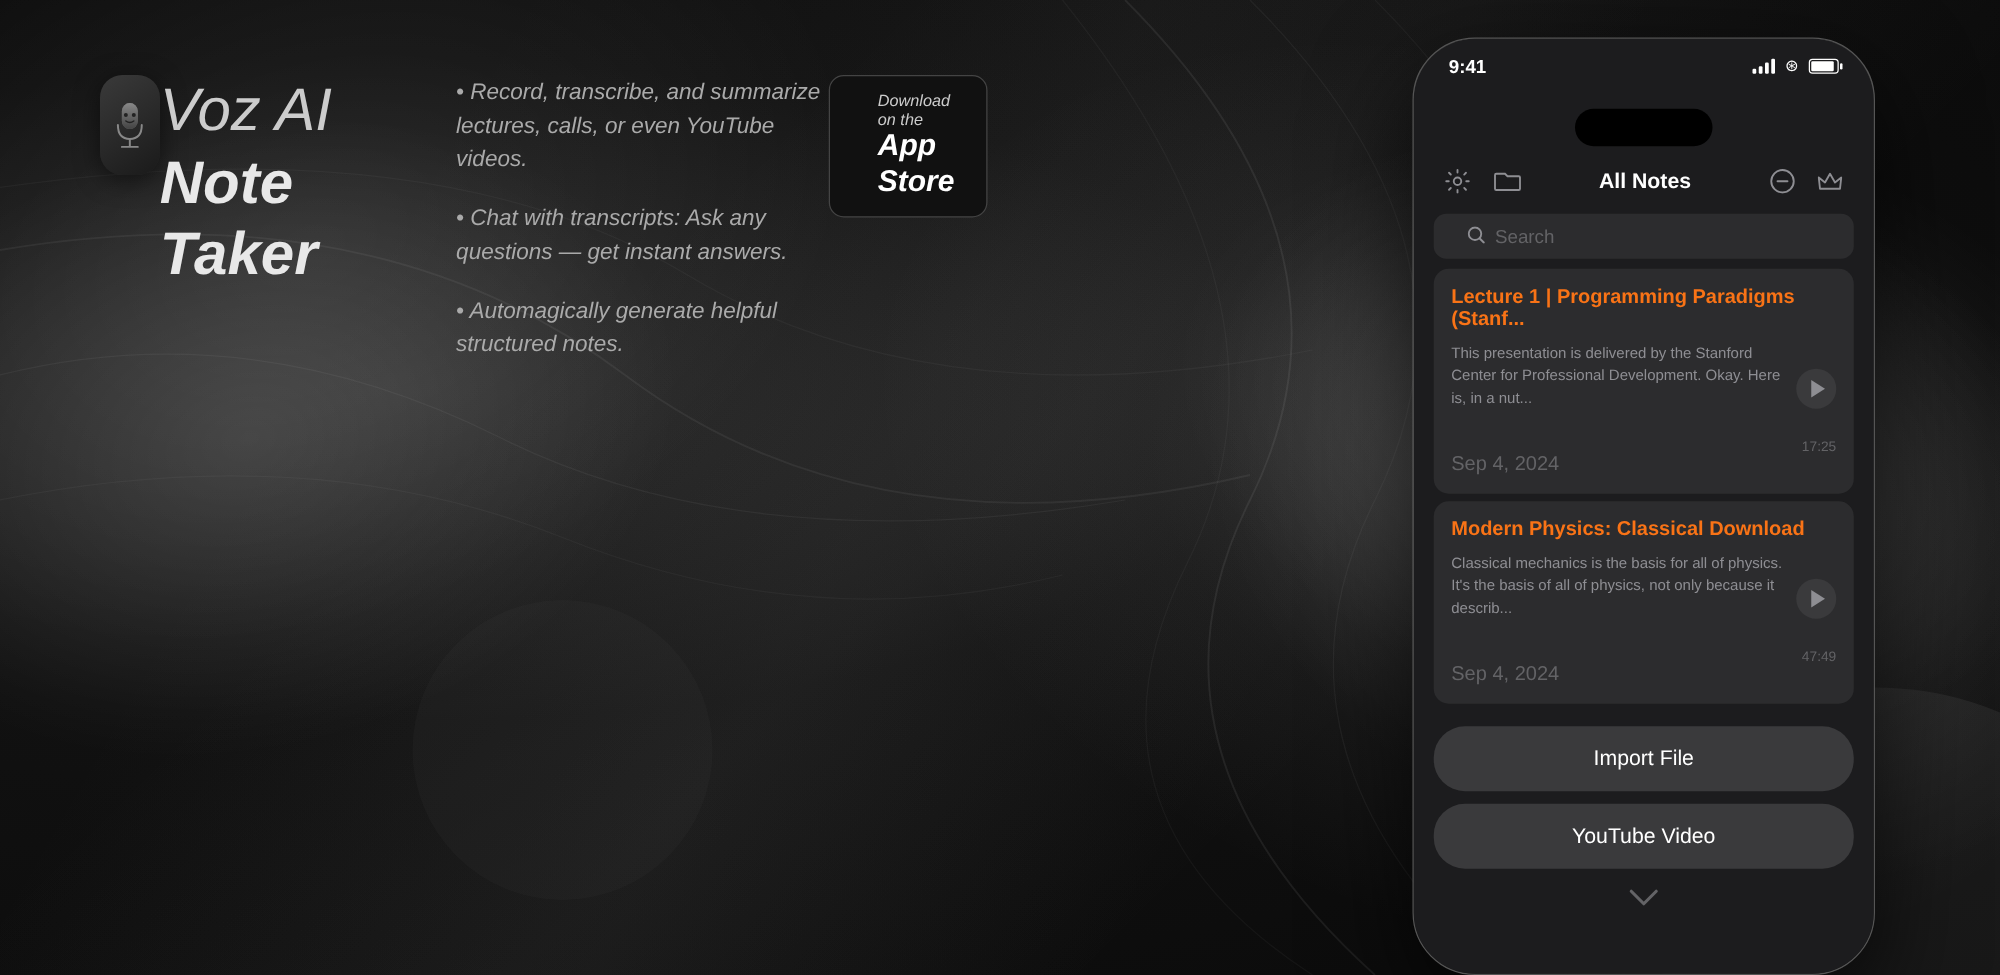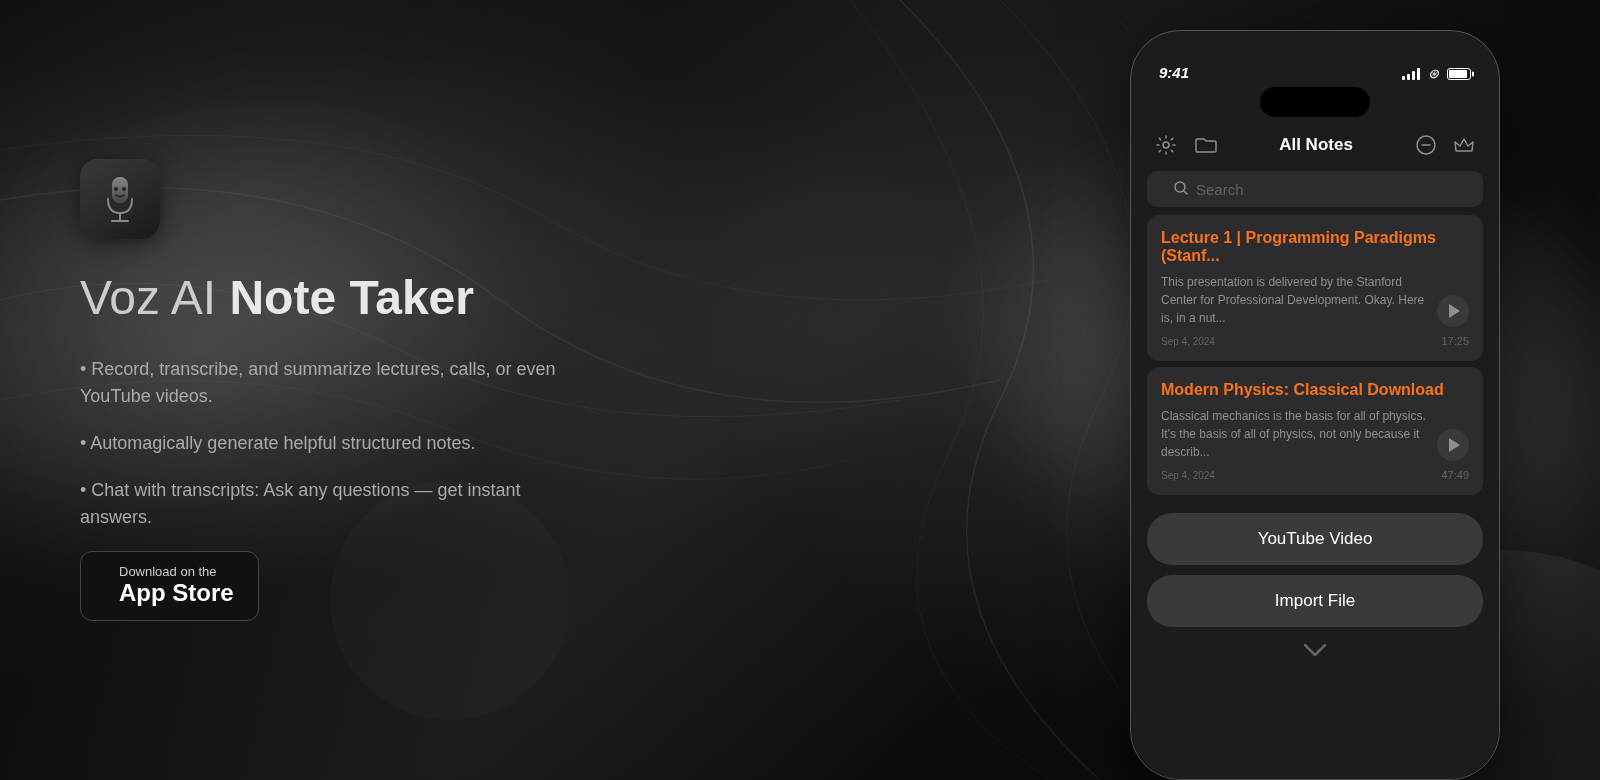--- a/index.html
+++ b/index.html
@@ -74,24 +74,25 @@
     }
 
     
     .left-panel {
       position: absolute;
       left: 0;
       top: 0;
       width: 870px;
       height: 780px;
       display: flex;
-      flex-direction: column;
+      flex-direction: row;
       justify-content: center;
       align-items: flex-start;
       padding: 60px 80px;
+      font-style: italic;
     }
 
     .app-icon {
       width: 80px;
       height: 80px;
       border-radius: 18px;
       background: linear-gradient(145deg, #3a3a3a, #1a1a1a);
       display: flex;
       align-items: center;
       justify-content: center;
@@ -194,24 +195,23 @@
       bottom: 0;
       background: #1c1c1e;
       border-radius: 48px;
       overflow: hidden;
     }
 
     
     .status-bar {
       display: flex;
       justify-content: space-between;
-      align-items: flex-end;
+      align-items: flex-start;
       padding: 14px 28px 0;
       height: 50px;
-      font-style: italic;
     }
 
     .status-time {
       font-size: 15px;
       font-weight: 600;
       color: #fff;
     }
 
     .status-icons {
       display: flex;
@@ -382,22 +382,23 @@
     }
 
     .note-footer {
       display: flex;
       justify-content: space-between;
       align-items: center;
       margin-top: 8px;
     }
 
     .note-date {
-      font-size: 10px;
+      font-size: 16px;
       color: #636366;
+      margin-top: 28px;
     }
 
     .note-duration {
       font-size: 11px;
       color: #636366;
     }
 
     
     .action-buttons {
       padding: 12px 16px;
@@ -499,22 +500,22 @@
       </svg>
     </div>
   </div>
 
   <h1 class="app-title">
     <span>Voz AI </span><strong>Note Taker</strong>
   </h1>
 
   <div class="feature-list">
     <p class="feature-item">• Record, transcribe, and summarize lectures, calls, or even YouTube videos.</p>
+    <p class="feature-item">• Chat with transcripts: Ask any questions — get instant answers.</p>
     <p class="feature-item">• Automagically generate helpful structured notes.</p>
-    <p class="feature-item">• Chat with transcripts: Ask any questions — get instant answers.</p>
   </div>
 
   <a class="download-btn">
     <span style="font-size:32px; color:#fff;"></span>
     <div class="download-btn-text">
       <span class="download-btn-small">Download on the</span>
       <span class="download-btn-large">App Store</span>
     </div>
   </a>
 </div>
@@ -608,24 +609,24 @@
           </div>
           <div class="note-footer">
             <span class="note-date">Sep 4, 2024</span>
             <span class="note-duration">47:49</span>
           </div>
         </div>
       </div>
 
       <div class="action-buttons">
         <div class="action-btn">
-          <span>YouTube Video</span>
+          <span>Import File</span>
         </div>
         <div class="action-btn">
-          <span>Import File</span>
+          <span>YouTube Video</span>
         </div>
       </div>
 
       <div class="chevron-down">
         <svg width="24" height="14" viewBox="0 0 24 14">
           <path d="M2 2 L12 12 L22 2" stroke="#636366" stroke-width="2.5" fill="none" stroke-linecap="round" stroke-linejoin="round"></path>
         </svg>
       </div>
 
     </div>

